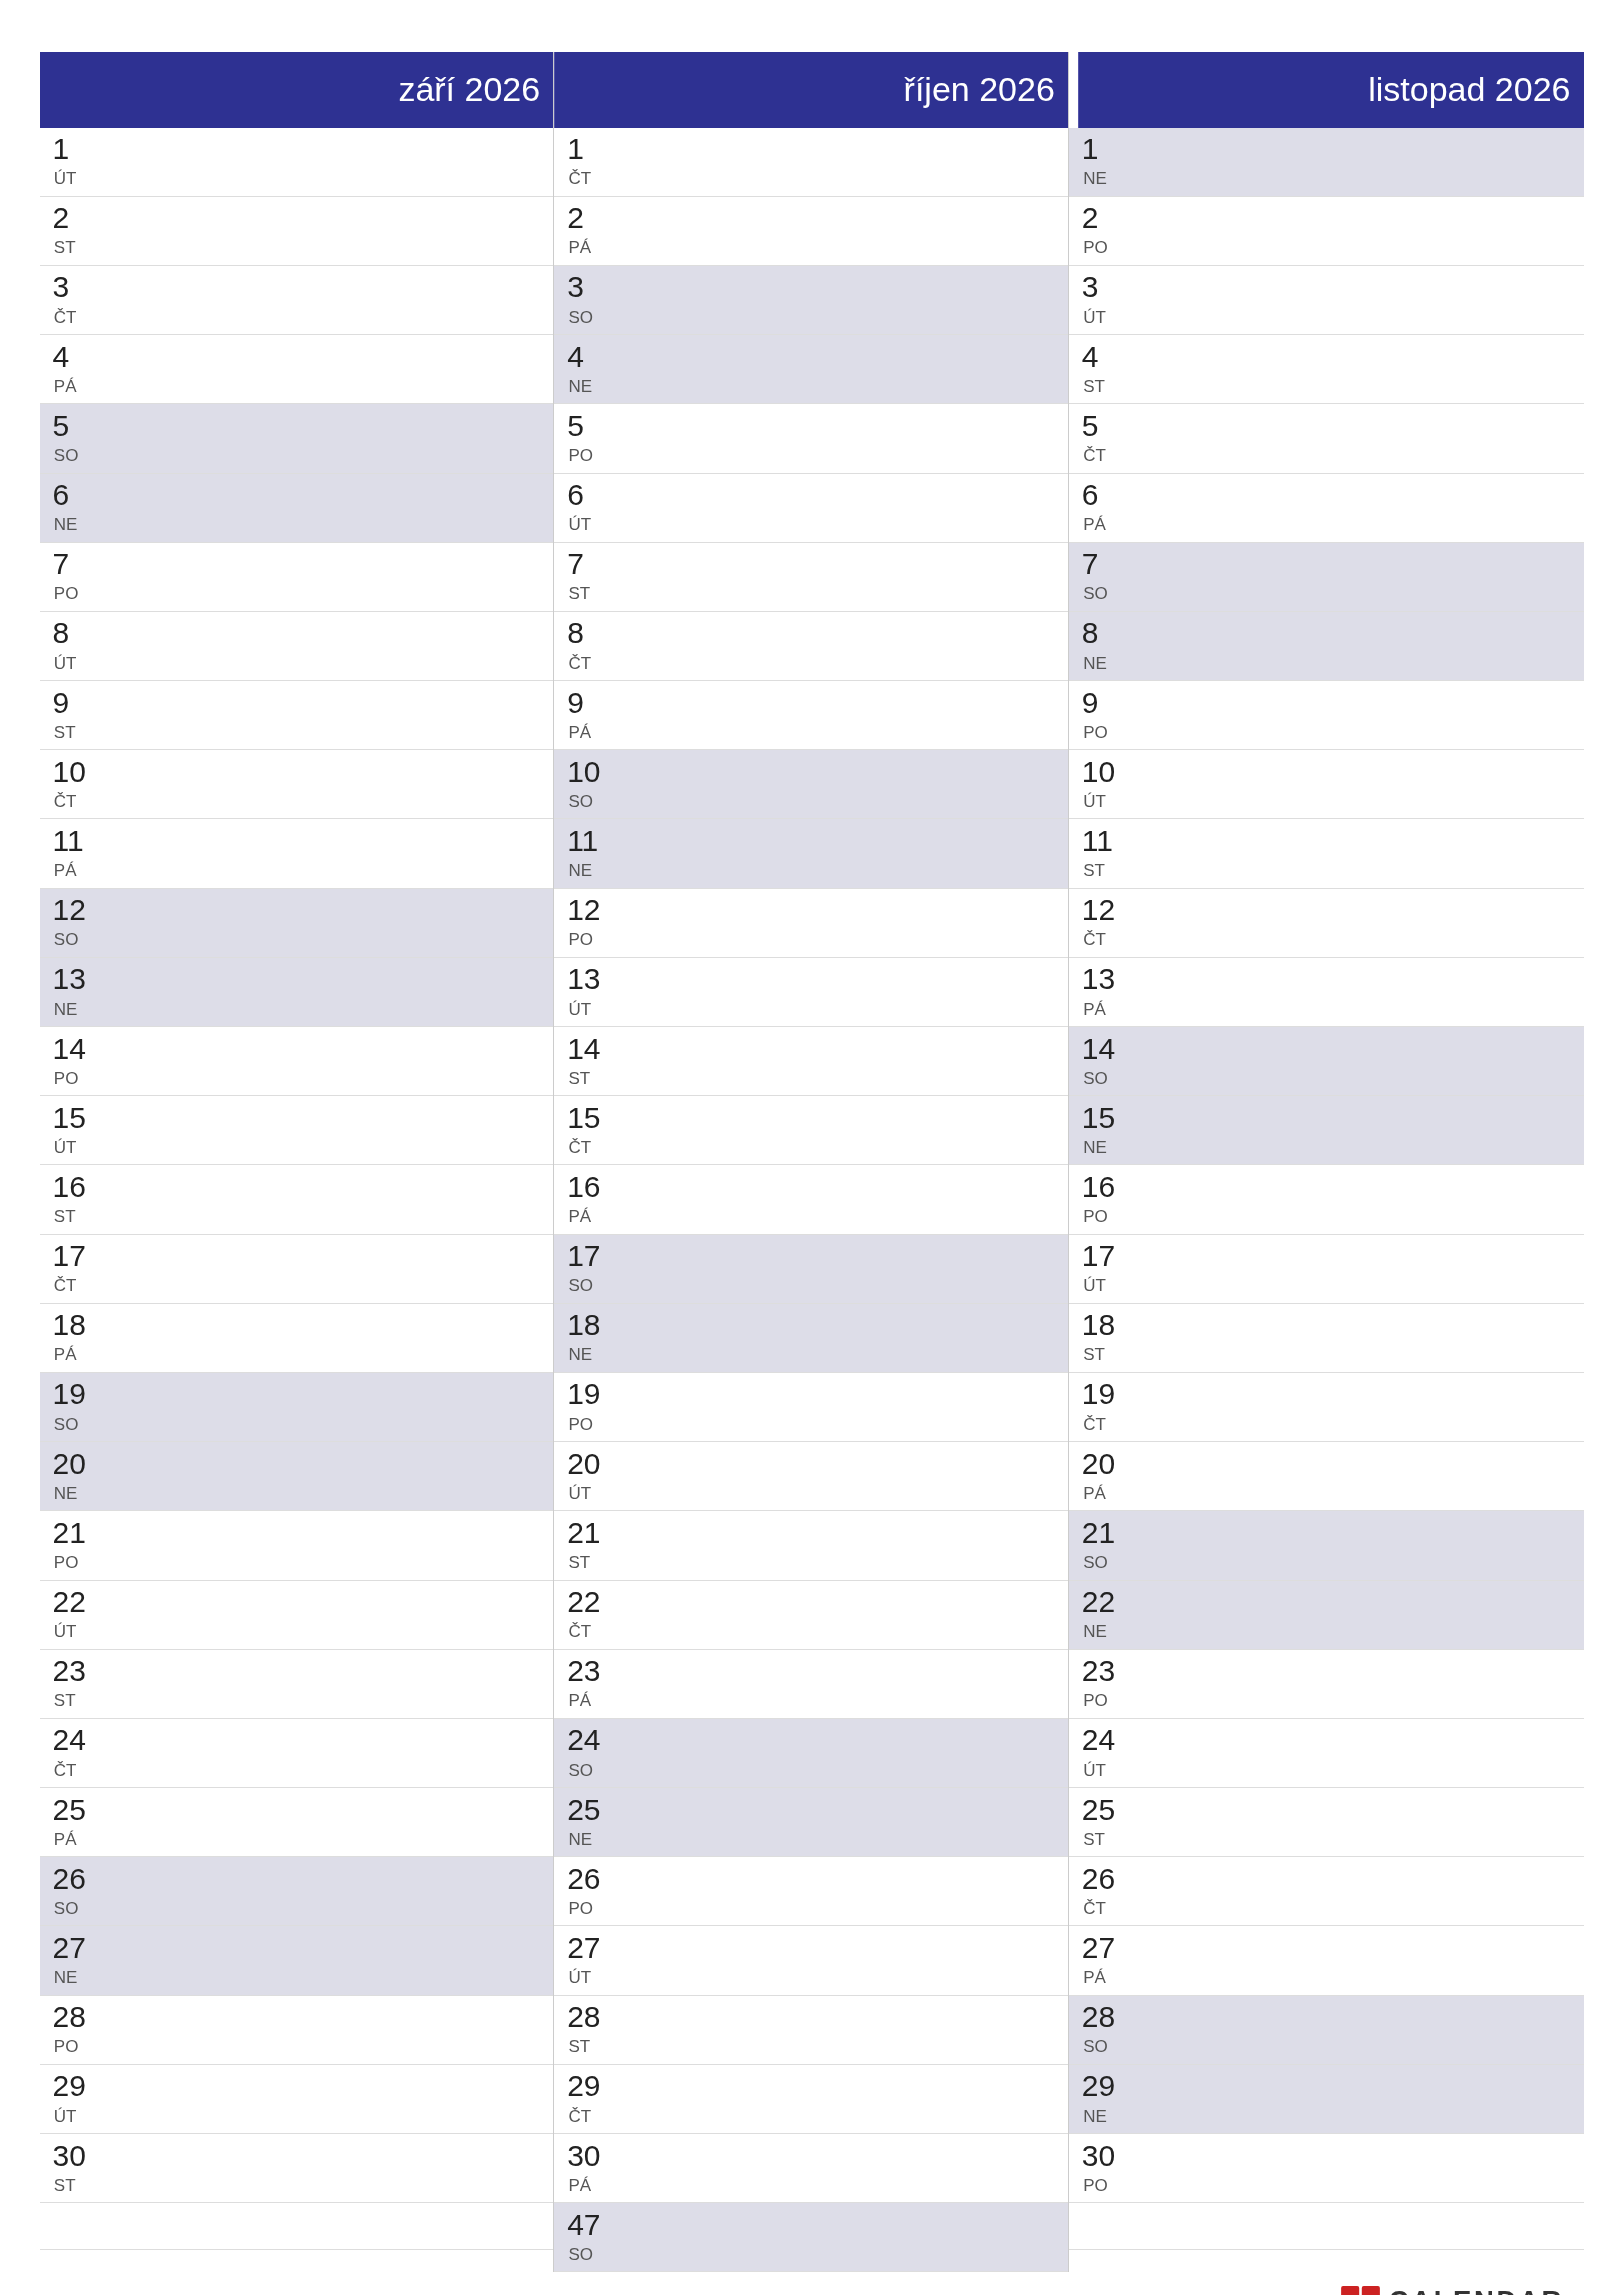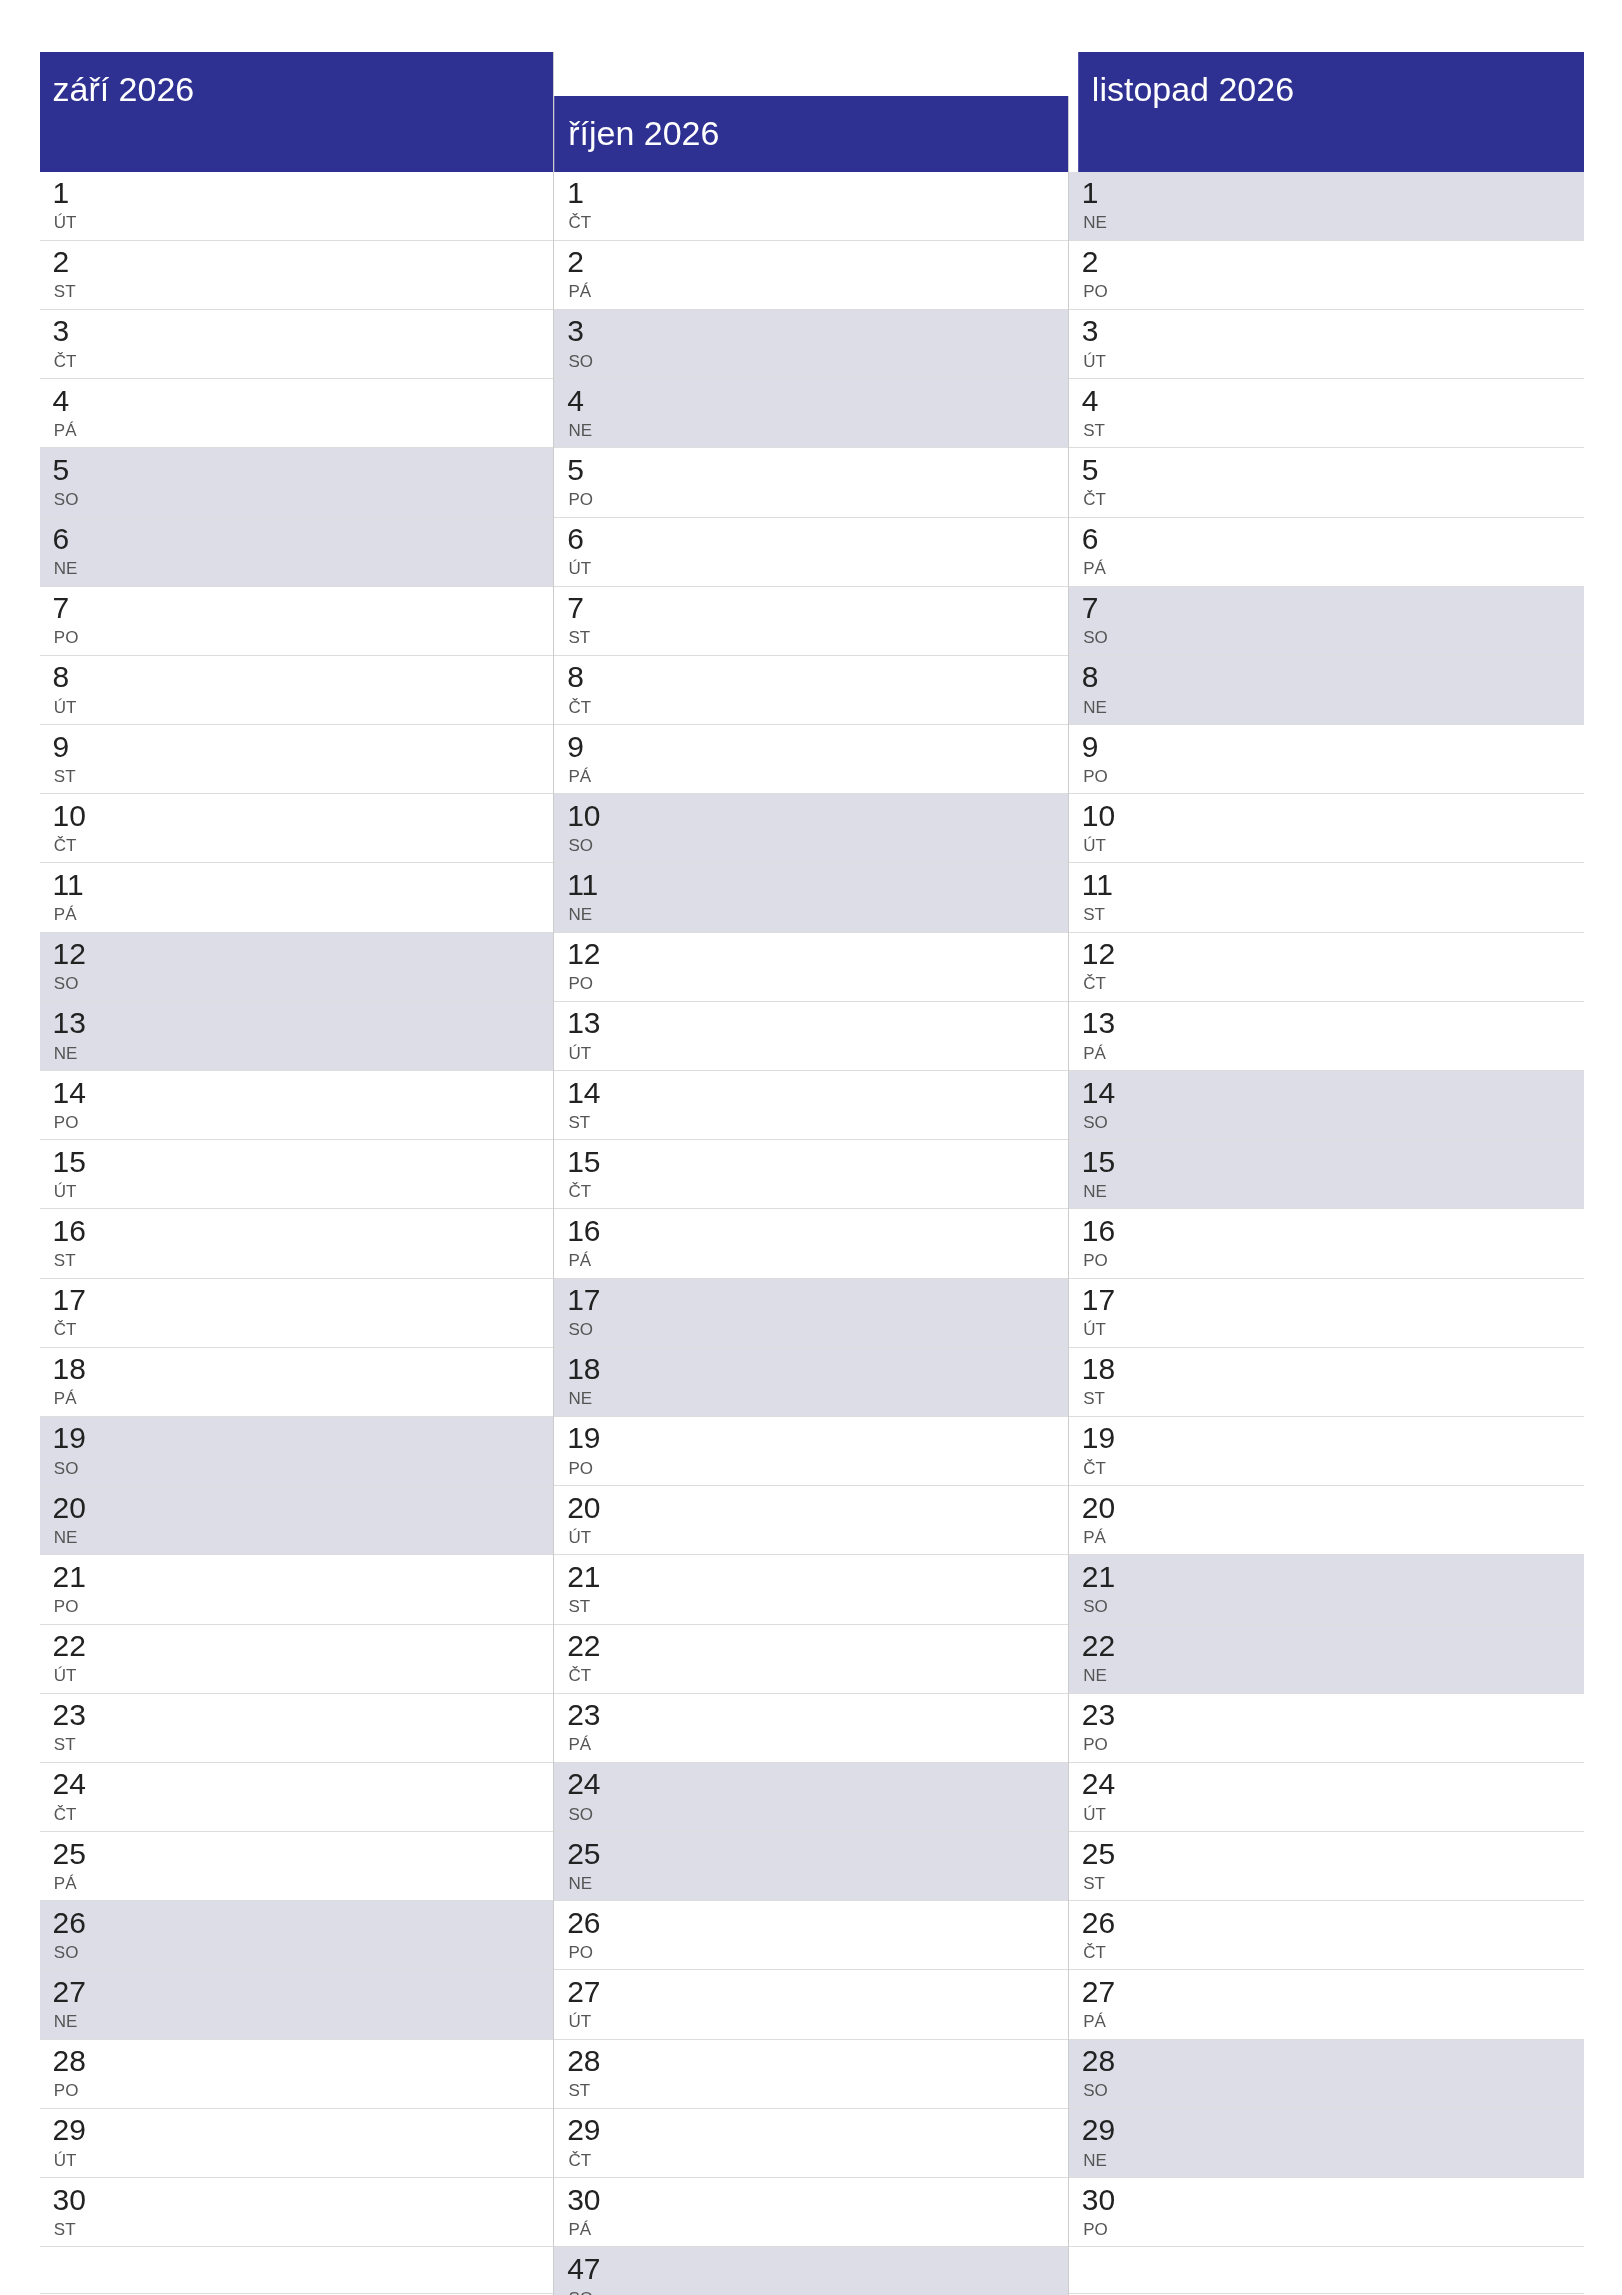--- a/index.html
+++ b/index.html
@@ -16,21 +16,21 @@
     }
 
     .calendar-container {
       width: 100%;
       max-width: 1544px;
     }
 
     .month-header {
       background-color: #2e3192;
       color: #ffffff;
-      text-align: left;
+      text-align: right;
       padding: 18.3px 13px;
       font-size: 34px;
       font-weight: normal;
       border-right: 0.7px solid #cccccc;
     }
     .month-header:last-child {
       border-right: none;
       margin-left: 9px;
     }
 
@@ -119,21 +119,21 @@
   </style>
 </head>
 <body>
 
 <div class="calendar-container">
 
   <div class="headers-row">
     <div class="month-header">
       <span>září 2026</span>
     </div>
-    <div class="month-header" style="border-left:0.7px solid #5555aa;margin-top:44px;">
+    <div class="month-header" style="border-left:0.7px solid #5555aa;">
       <span>říjen 2026</span>
     </div>
     <div class="month-header" style="border-left:0.7px solid #5555aa;">
       <span>listopad 2026</span>
     </div>
   </div>
 
   <div class="days-grid" id="days-grid">
 
   <div class="col-days" style="border-right: 0.7px solid rgb(204, 204, 204);">

